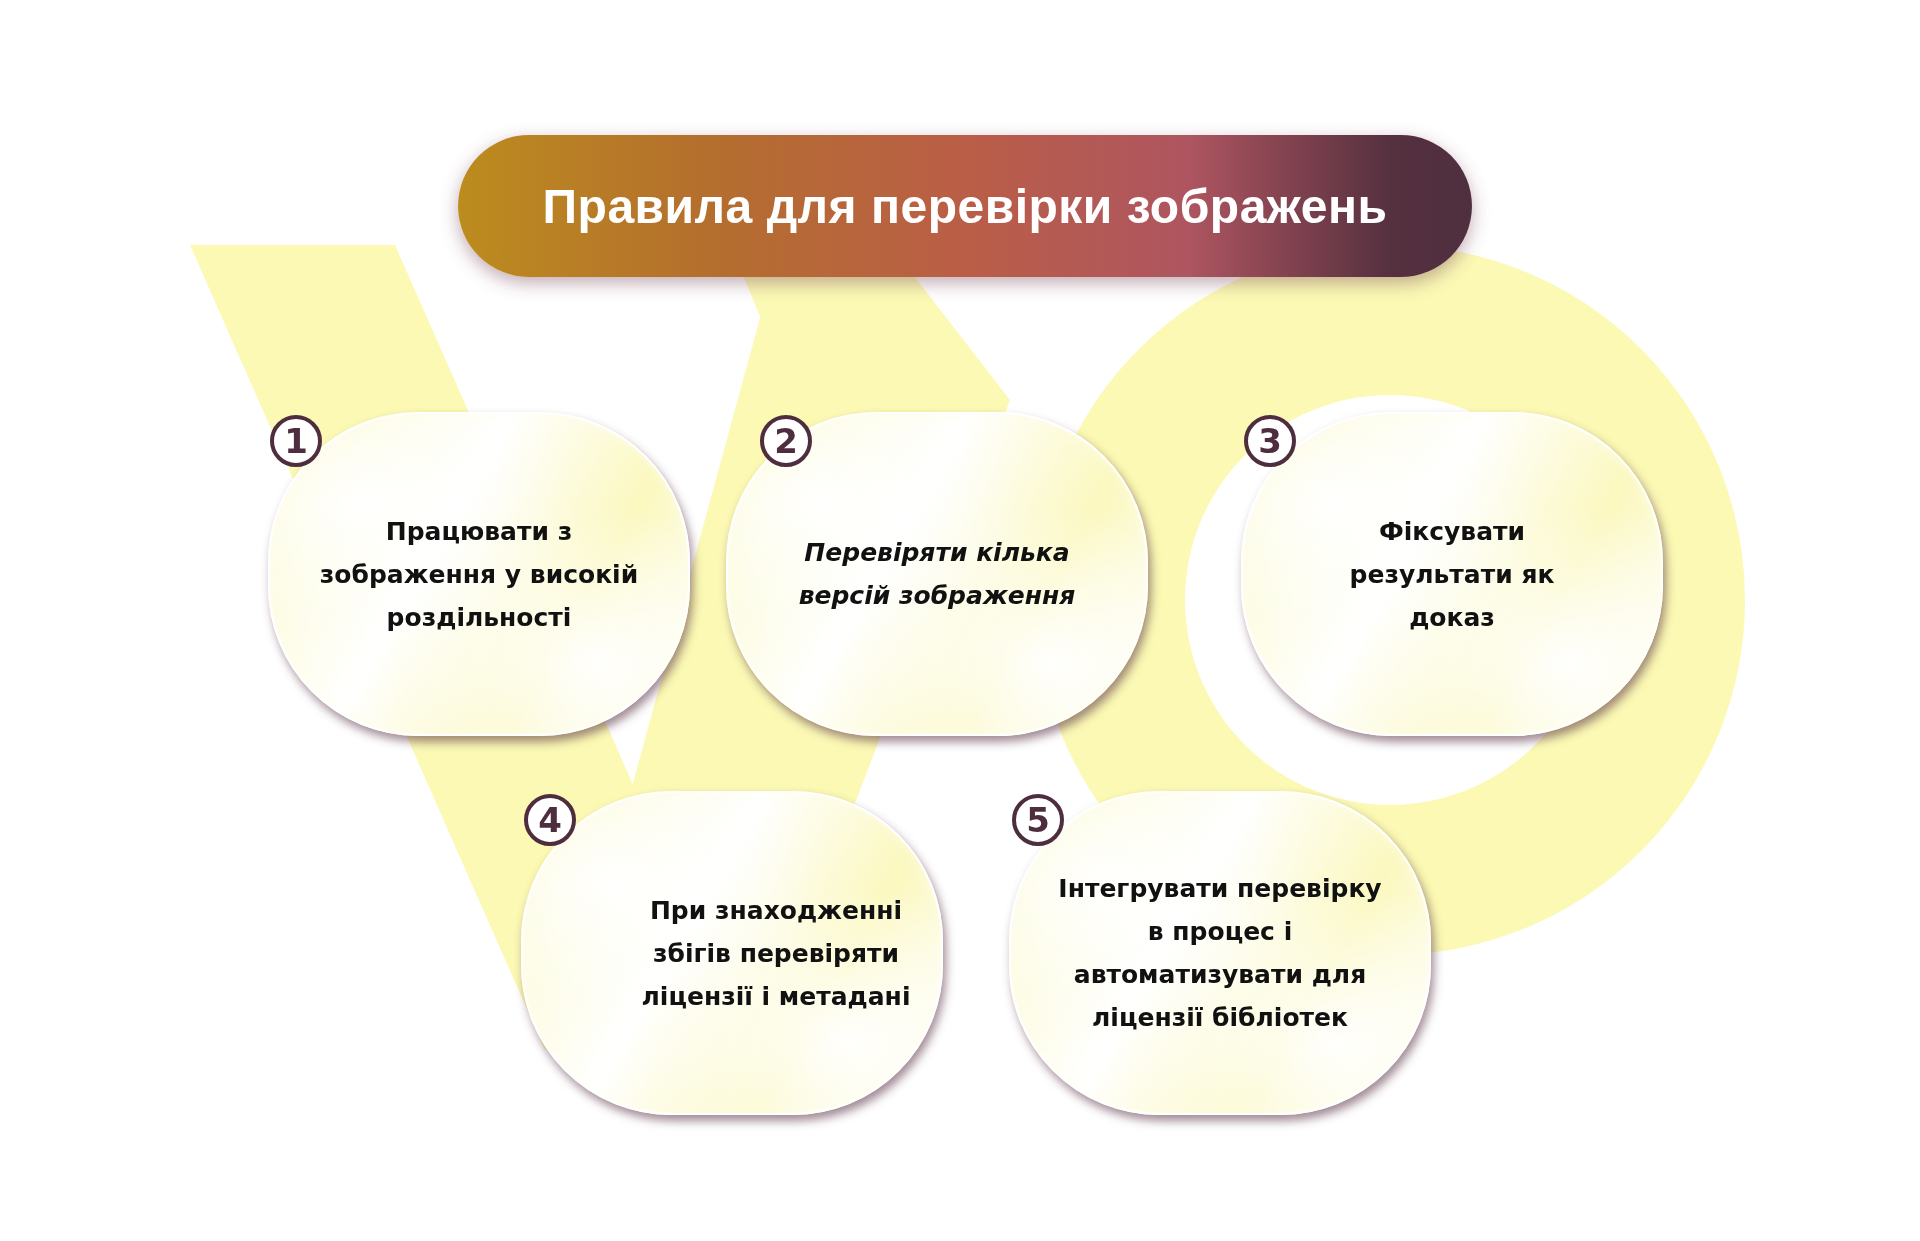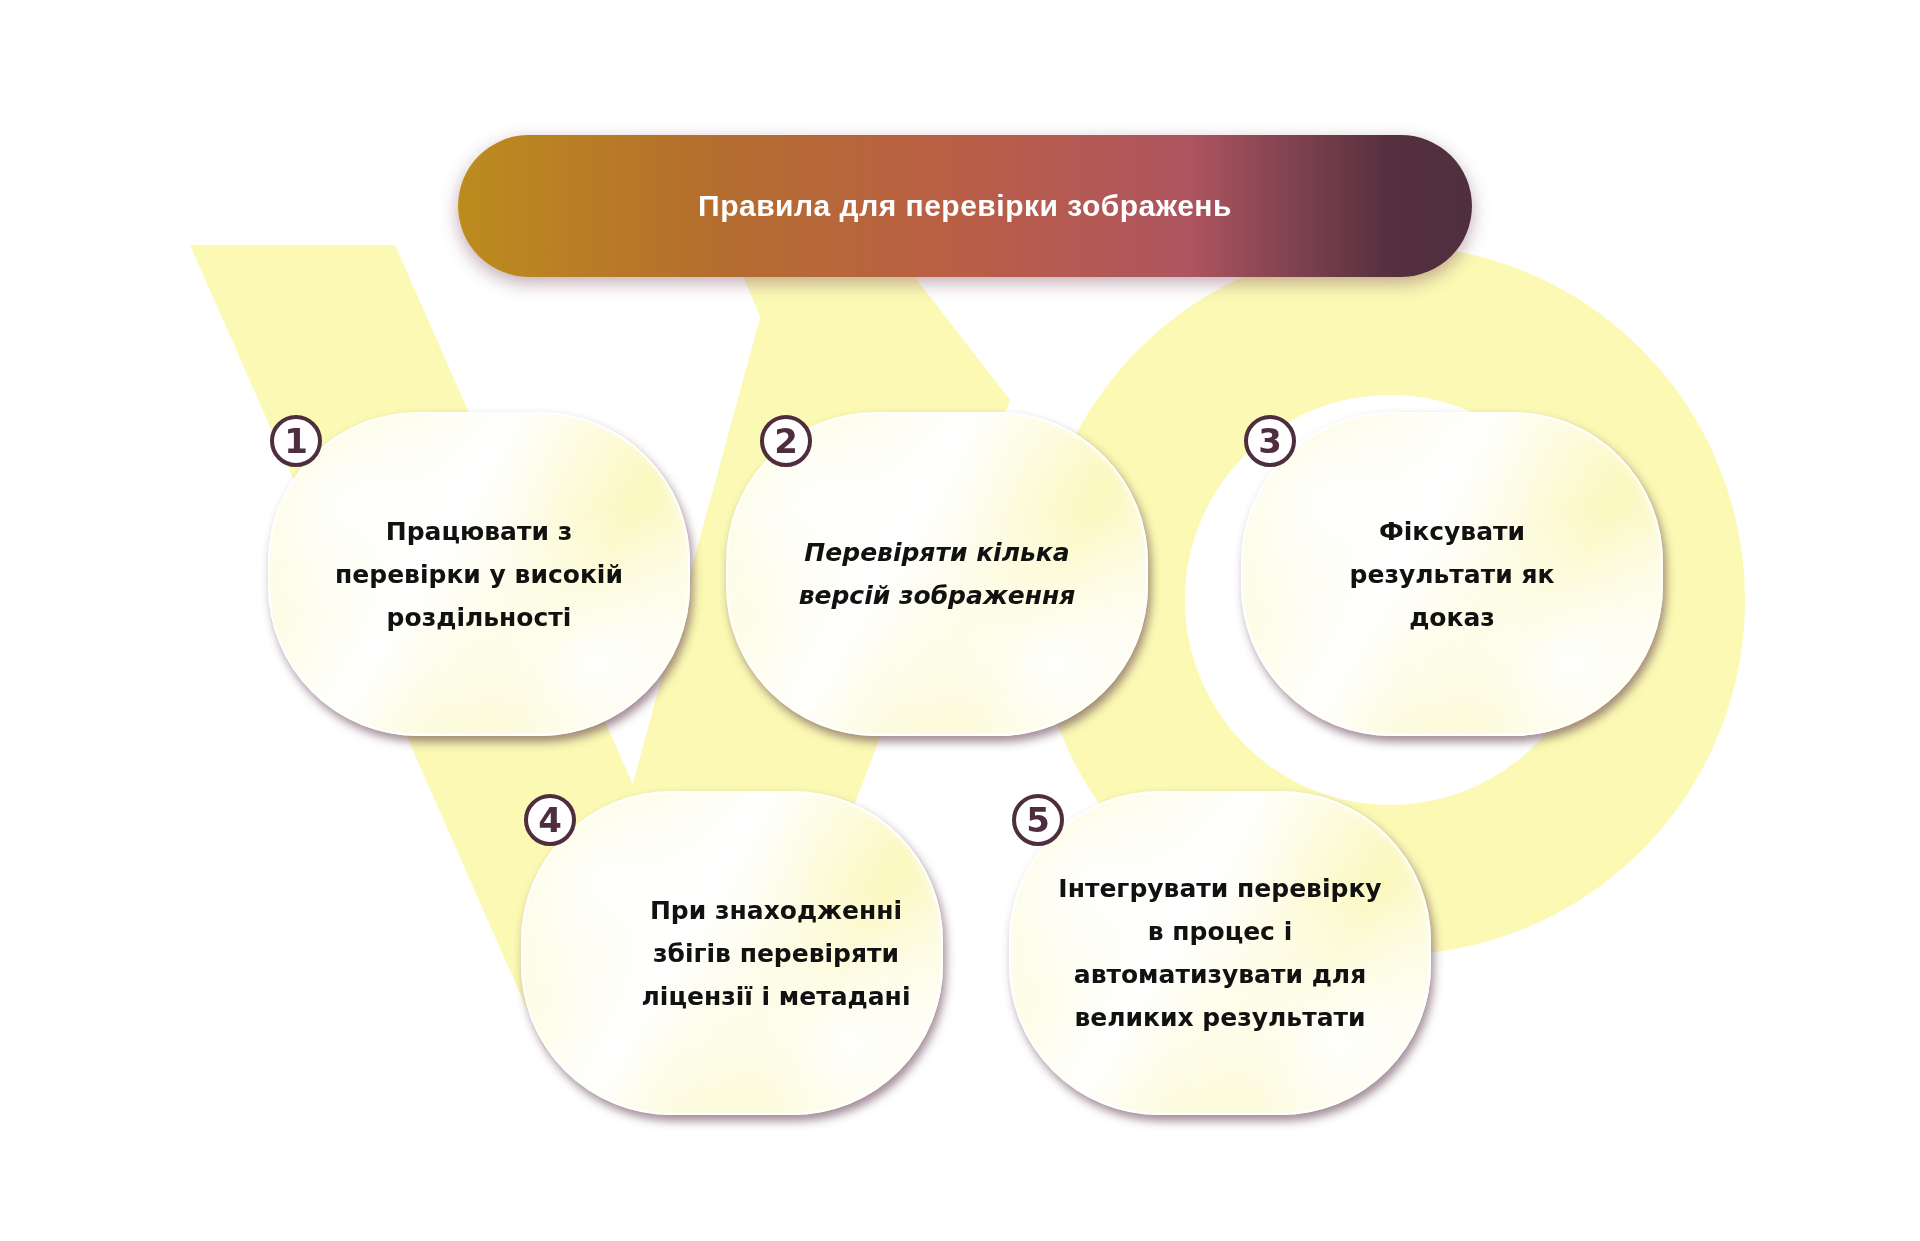--- a/index.html
+++ b/index.html
@@ -11,21 +11,21 @@
   .watermark { position: absolute; left: 0; top: 0; width: 1920px; height: 1241px; z-index: 0; }
   .title-pill {
     position: absolute; left: 458px; top: 135px; width: 1014px; height: 142px;
     border-radius: 71px;
     background: linear-gradient(90deg, #bc8c1e 0%, #b46e2e 25%, #ba5e47 50%, #ae5560 72%, #55303f 92%, #4f2f3e 100%);
     box-shadow: 0 6px 18px rgba(120, 70, 90, 0.45);
     display: flex; align-items: center; justify-content: center; z-index: 2;
   }
   .title-text {
     color: #ffffff; font-family: "Liberation Sans", "DejaVu Sans", sans-serif;
-    font-weight: bold; font-size: 30px; letter-spacing: 0.5px;
+    font-weight: bold; font-size: 48px; letter-spacing: 0.5px;
   }
   .card {
     position: absolute; width: 418px; height: 320px; border-radius: 150px;
     background:
       radial-gradient(ellipse at 22% 28%, rgba(255,255,255,0.95) 0%, rgba(255,255,255,0) 45%),
       radial-gradient(ellipse at 78% 78%, rgba(255,255,255,0.95) 0%, rgba(255,255,255,0) 45%),
       linear-gradient(120deg, #fbf9c4 0%, #ffffff 40%, #fbf8bf 70%, #ffffff 100%);
     border: 2px solid #ffffff;
     box-shadow: 3px 6px 10px rgba(85, 45, 65, 0.55), inset 0 0 14px rgba(255,255,240,0.6);
     display: flex; align-items: center; justify-content: center; z-index: 2;
@@ -53,21 +53,21 @@
   </g>
   <circle cx="1390" cy="600" r="280" fill="none" stroke="#fbf9b4" stroke-width="150"></circle>
 </svg>
 
 <div class="title-pill">
   <span class="title-text">Правила для перевірки зображень</span>
 </div>
 
 <div class="card" style="left:268px; top:412px;">
   <span class="card-text">Працювати з
-перевірки у високій
+зображення у високій
 роздільності</span>
 </div>
 <div class="badge" style="left:270px; top:415px;">1</div>
 
 <div class="card" style="left:726px; top:412px;font-style:italic;">
   <span class="card-text">Перевіряти кілька
 версій зображення</span>
 </div>
 <div class="badge" style="left:760px; top:415px;">2</div>
 
@@ -82,15 +82,15 @@
   <span class="card-text">При знаходженні
 збігів перевіряти
 ліцензії і метадані</span>
 </div>
 <div class="badge" style="left:524px; top:794px;">4</div>
 
 <div class="card" style="left:1009px; top:791px;">
   <span class="card-text">Інтегрувати перевірку
 в процес і
 автоматизувати для
-великих результати</span>
+ліцензії бібліотек</span>
 </div>
 <div class="badge" style="left:1012px; top:794px;">5</div>
 
 </body></html>

